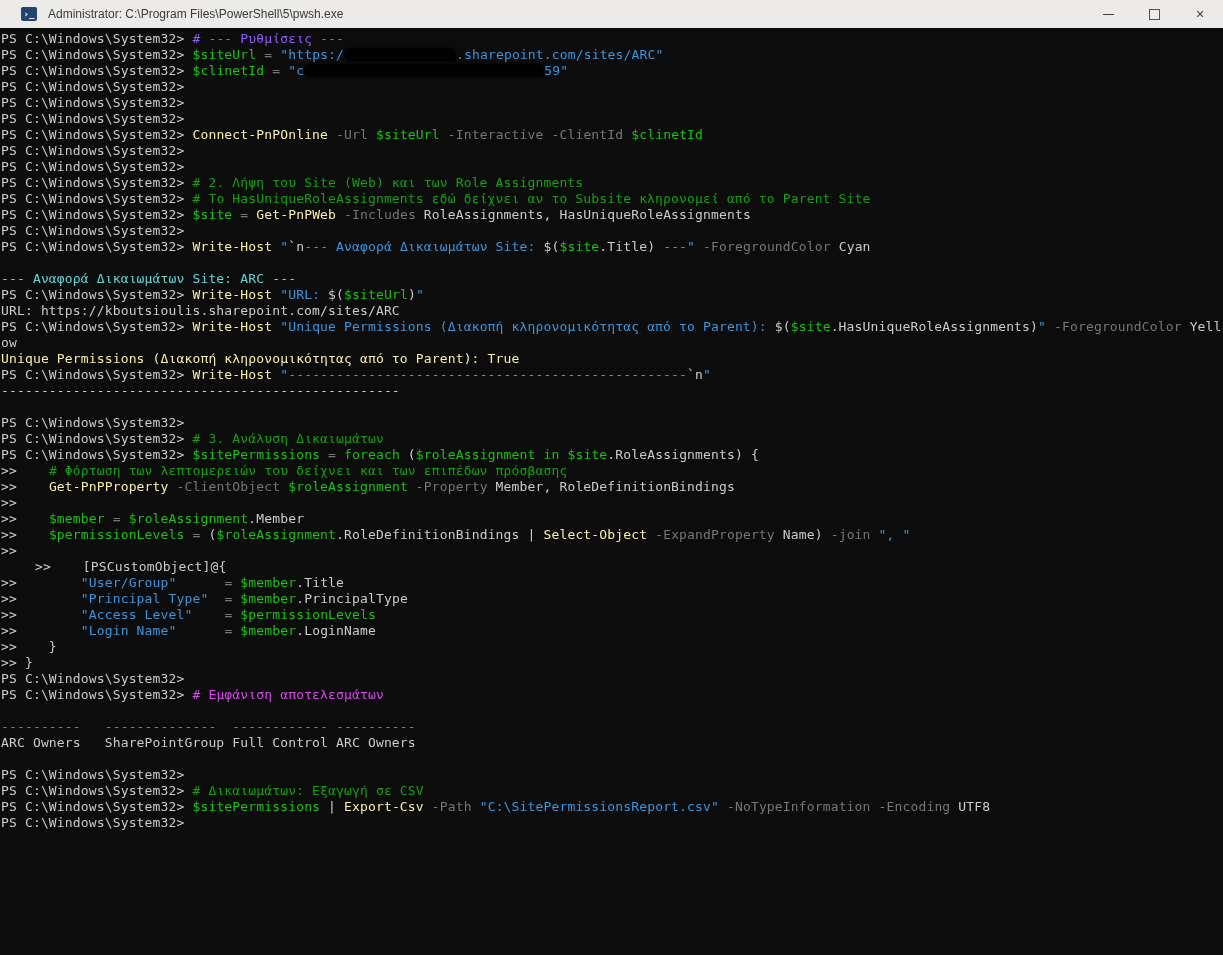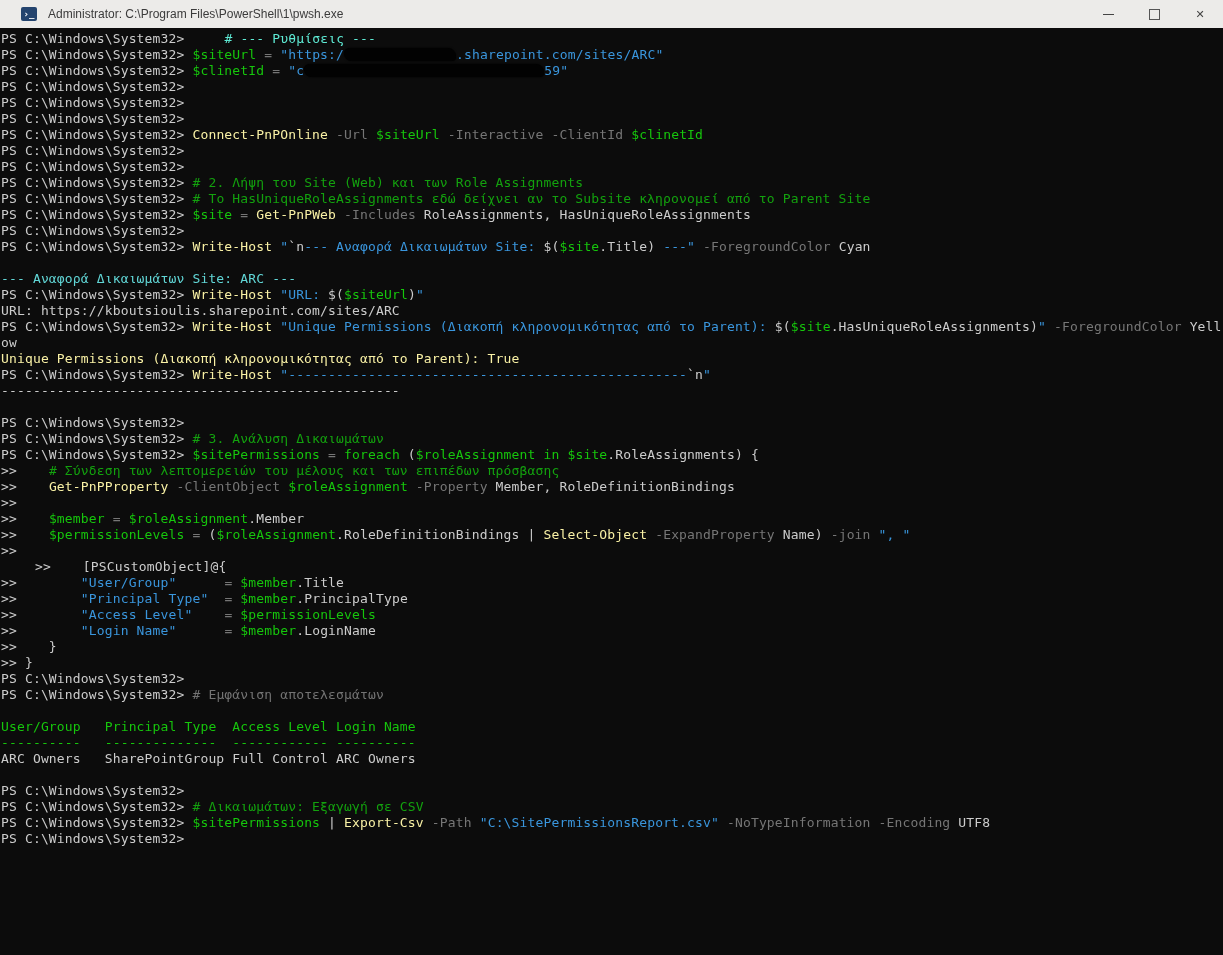--- a/index.html
+++ b/index.html
@@ -36,36 +36,36 @@
     display:inline-block;height:13px;background:#020202;
     border-radius:8px 12px 6px 11px;vertical-align:middle;
     margin-top:-2px;box-shadow:0 0 2px #000;
   }
 </style>
 </head>
 <body>
 
 <div class="titlebar">
   <span class="ps-icon">›_</span>
-  <span class="title-text">Administrator: C:\Program Files\PowerShell\1\pwsh.exe</span>
+  <span class="title-text">Administrator: C:\Program Files\PowerShell\5\pwsh.exe</span>
   <div class="win-controls">
     <div class="winbtn">
       <span class="glyph-min"></span>
     </div>
     <div class="winbtn">
       <span class="glyph-max"></span>
     </div>
     <div class="winbtn">
       <span class="glyph-close">✕</span>
     </div>
   </div>
 </div>
 
 <div class="term">
-    <div class="tl"><span style="color: rgb(204, 204, 204);">PS C:\Windows\System32&gt; </span><span style="color: #5eead4; margin-left: 32px;"># --- Ρυθμίσεις ---</span></div>
+    <div class="tl"><span style="color: rgb(204, 204, 204);">PS C:\Windows\System32&gt; </span><span style="color: #8b5cf6;"># --- Ρυθμίσεις ---</span></div>
     <div class="tl"><span style="color: rgb(204, 204, 204);">PS C:\Windows\System32&gt; </span><span style="color: rgb(22, 198, 12);">$siteUrl</span><span style="color: rgb(204, 204, 204);"> </span><span style="color: rgb(118, 118, 118);">=</span><span style="color: rgb(204, 204, 204);"> </span><span style="color: rgb(58, 150, 221);">"https:/</span><span class="redact" style="width: 112px;"></span><span style="color: rgb(58, 150, 221);">.sharepoint.com/sites/ARC"</span></div>
     <div class="tl"><span style="color: rgb(204, 204, 204);">PS C:\Windows\System32&gt; </span><span style="color: rgb(22, 198, 12);">$clinetId</span><span style="color: rgb(204, 204, 204);"> </span><span style="color: rgb(118, 118, 118);">=</span><span style="color: rgb(204, 204, 204);"> </span><span style="color: rgb(58, 150, 221);">"c</span><span class="redact" style="width: 240px;"></span><span style="color: rgb(58, 150, 221);">59"</span></div>
     <div class="tl"><span style="color: rgb(204, 204, 204);">PS C:\Windows\System32&gt;</span></div>
     <div class="tl"><span style="color: rgb(204, 204, 204);">PS C:\Windows\System32&gt;</span></div>
     <div class="tl"><span style="color: rgb(204, 204, 204);">PS C:\Windows\System32&gt;</span></div>
     <div class="tl"><span style="color: rgb(204, 204, 204);">PS C:\Windows\System32&gt; </span><span style="color: rgb(249, 241, 165);">Connect-PnPOnline</span><span style="color: rgb(204, 204, 204);"> </span><span style="color: rgb(118, 118, 118);">-Url</span><span style="color: rgb(204, 204, 204);"> </span><span style="color: rgb(22, 198, 12);">$siteUrl</span><span style="color: rgb(204, 204, 204);"> </span><span style="color: rgb(118, 118, 118);">-Interactive</span><span style="color: rgb(204, 204, 204);"> </span><span style="color: rgb(118, 118, 118);">-ClientId</span><span style="color: rgb(204, 204, 204);"> </span><span style="color: rgb(22, 198, 12);">$clinetId</span></div>
     <div class="tl"><span style="color: rgb(204, 204, 204);">PS C:\Windows\System32&gt;</span></div>
     <div class="tl"><span style="color: rgb(204, 204, 204);">PS C:\Windows\System32&gt;</span></div>
     <div class="tl"><span style="color: rgb(204, 204, 204);">PS C:\Windows\System32&gt; </span><span style="color: rgb(19, 161, 14);"># 2. Λήψη του Site (Web) και των Role Assignments</span></div>
     <div class="tl"><span style="color: rgb(204, 204, 204);">PS C:\Windows\System32&gt; </span><span style="color: rgb(19, 161, 14);"># Το HasUniqueRoleAssignments εδώ δείχνει αν το Subsite κληρονομεί από το Parent Site</span></div>
@@ -78,37 +78,36 @@
     <div class="tl"><span style="color: rgb(204, 204, 204);">URL: https://kboutsioulis.sharepoint.com/sites/ARC</span></div>
     <div class="tl"><span style="color: rgb(204, 204, 204);">PS C:\Windows\System32&gt; </span><span style="color: rgb(249, 241, 165);">Write-Host</span><span style="color: rgb(204, 204, 204);"> </span><span style="color: rgb(58, 150, 221);">"Unique Permissions (Διακοπή κληρονομικότητας από το Parent): </span><span style="color: rgb(204, 204, 204);">$(</span><span style="color: rgb(22, 198, 12);">$site</span><span style="color: rgb(204, 204, 204);">.HasUniqueRoleAssignments)</span><span style="color: rgb(58, 150, 221);">"</span><span style="color: rgb(204, 204, 204);"> </span><span style="color: rgb(118, 118, 118);">-ForegroundColor</span><span style="color: rgb(204, 204, 204);"> Yell</span></div>
     <div class="tl"><span style="color: rgb(204, 204, 204);">ow</span></div>
     <div class="tl"><span style="color: rgb(249, 241, 165);">Unique Permissions (Διακοπή κληρονομικότητας από το Parent): True</span></div>
     <div class="tl"><span style="color: rgb(204, 204, 204);">PS C:\Windows\System32&gt; </span><span style="color: rgb(249, 241, 165);">Write-Host</span><span style="color: rgb(204, 204, 204);"> </span><span style="color: rgb(58, 150, 221);">"--------------------------------------------------</span><span style="color: rgb(204, 204, 204);">`n</span><span style="color: rgb(58, 150, 221);">"</span></div>
     <div class="tl"><span style="color: rgb(204, 204, 204);">--------------------------------------------------</span></div>
     <div class="tl"></div>
     <div class="tl"><span style="color: rgb(204, 204, 204);">PS C:\Windows\System32&gt;</span></div>
     <div class="tl"><span style="color: rgb(204, 204, 204);">PS C:\Windows\System32&gt; </span><span style="color: rgb(19, 161, 14);"># 3. Ανάλυση Δικαιωμάτων</span></div>
     <div class="tl"><span style="color: rgb(204, 204, 204);">PS C:\Windows\System32&gt; </span><span style="color: rgb(22, 198, 12);">$sitePermissions</span><span style="color: rgb(204, 204, 204);"> </span><span style="color: rgb(118, 118, 118);">=</span><span style="color: rgb(204, 204, 204);"> </span><span style="color: rgb(22, 198, 12);">foreach</span><span style="color: rgb(204, 204, 204);"> (</span><span style="color: rgb(22, 198, 12);">$roleAssignment</span><span style="color: rgb(204, 204, 204);"> </span><span style="color: rgb(22, 198, 12);">in</span><span style="color: rgb(204, 204, 204);"> </span><span style="color: rgb(22, 198, 12);">$site</span><span style="color: rgb(204, 204, 204);">.RoleAssignments) {</span></div>
-    <div class="tl"><span style="color: rgb(204, 204, 204);">&gt;&gt;    </span><span style="color: rgb(19, 161, 14);"># Σύνδεση των λεπτομερειών του μέλους και των επιπέδων πρόσβασης</span></div>
+    <div class="tl"><span style="color: rgb(204, 204, 204);">&gt;&gt;    </span><span style="color: rgb(19, 161, 14);"># Φόρτωση των λεπτομερειών του δείχνει και των επιπέδων πρόσβασης</span></div>
     <div class="tl"><span style="color: rgb(204, 204, 204);">&gt;&gt;    </span><span style="color: rgb(249, 241, 165);">Get-PnPProperty</span><span style="color: rgb(204, 204, 204);"> </span><span style="color: rgb(118, 118, 118);">-ClientObject</span><span style="color: rgb(204, 204, 204);"> </span><span style="color: rgb(22, 198, 12);">$roleAssignment</span><span style="color: rgb(204, 204, 204);"> </span><span style="color: rgb(118, 118, 118);">-Property</span><span style="color: rgb(204, 204, 204);"> Member, RoleDefinitionBindings</span></div>
     <div class="tl"><span style="color: rgb(204, 204, 204);">&gt;&gt;</span></div>
     <div class="tl"><span style="color: rgb(204, 204, 204);">&gt;&gt;    </span><span style="color: rgb(22, 198, 12);">$member</span><span style="color: rgb(204, 204, 204);"> </span><span style="color: rgb(118, 118, 118);">=</span><span style="color: rgb(204, 204, 204);"> </span><span style="color: rgb(22, 198, 12);">$roleAssignment</span><span style="color: rgb(204, 204, 204);">.Member</span></div>
     <div class="tl"><span style="color: rgb(204, 204, 204);">&gt;&gt;    </span><span style="color: rgb(22, 198, 12);">$permissionLevels</span><span style="color: rgb(204, 204, 204);"> </span><span style="color: rgb(118, 118, 118);">=</span><span style="color: rgb(204, 204, 204);"> (</span><span style="color: rgb(22, 198, 12);">$roleAssignment</span><span style="color: rgb(204, 204, 204);">.RoleDefinitionBindings | </span><span style="color: rgb(249, 241, 165);">Select-Object</span><span style="color: rgb(204, 204, 204);"> </span><span style="color: rgb(118, 118, 118);">-ExpandProperty</span><span style="color: rgb(204, 204, 204);"> Name) </span><span style="color: rgb(118, 118, 118);">-join</span><span style="color: rgb(204, 204, 204);"> </span><span style="color: rgb(58, 150, 221);">", "</span></div>
     <div class="tl"><span style="color: rgb(204, 204, 204);">&gt;&gt;</span></div>
     <div class="tl"><span style="color: rgb(204, 204, 204); padding-left: 34px;">&gt;&gt;    [PSCustomObject]@{</span></div>
     <div class="tl"><span style="color: rgb(204, 204, 204);">&gt;&gt;        </span><span style="color: rgb(58, 150, 221);">"User/Group"</span><span style="color: rgb(204, 204, 204);">      </span><span style="color: rgb(118, 118, 118);">=</span><span style="color: rgb(204, 204, 204);"> </span><span style="color: rgb(22, 198, 12);">$member</span><span style="color: rgb(204, 204, 204);">.Title</span></div>
     <div class="tl"><span style="color: rgb(204, 204, 204);">&gt;&gt;        </span><span style="color: rgb(58, 150, 221);">"Principal Type"</span><span style="color: rgb(204, 204, 204);">  </span><span style="color: rgb(118, 118, 118);">=</span><span style="color: rgb(204, 204, 204);"> </span><span style="color: rgb(22, 198, 12);">$member</span><span style="color: rgb(204, 204, 204);">.PrincipalType</span></div>
     <div class="tl"><span style="color: rgb(204, 204, 204);">&gt;&gt;        </span><span style="color: rgb(58, 150, 221);">"Access Level"</span><span style="color: rgb(204, 204, 204);">    </span><span style="color: rgb(118, 118, 118);">=</span><span style="color: rgb(204, 204, 204);"> </span><span style="color: rgb(22, 198, 12);">$permissionLevels</span></div>
     <div class="tl"><span style="color: rgb(204, 204, 204);">&gt;&gt;        </span><span style="color: rgb(58, 150, 221);">"Login Name"</span><span style="color: rgb(204, 204, 204);">      </span><span style="color: rgb(118, 118, 118);">=</span><span style="color: rgb(204, 204, 204);"> </span><span style="color: rgb(22, 198, 12);">$member</span><span style="color: rgb(204, 204, 204);">.LoginName</span></div>
     <div class="tl"><span style="color: rgb(204, 204, 204);">&gt;&gt;    }</span></div>
     <div class="tl"><span style="color: rgb(204, 204, 204);">&gt;&gt; }</span></div>
     <div class="tl"><span style="color: rgb(204, 204, 204);">PS C:\Windows\System32&gt;</span></div>
-    <div class="tl"><span style="color: rgb(204, 204, 204);">PS C:\Windows\System32&gt; </span><span style="color: #737373; text-align: center;"># Εμφάνιση αποτελεσμάτων</span></div>
+    <div class="tl"><span style="color: rgb(204, 204, 204);">PS C:\Windows\System32&gt; </span><span style="color: #d946ef; text-align: center;"># Εμφάνιση αποτελεσμάτων</span></div>
     <div class="tl"></div>
-    <div class="tl"><span style="color: rgb(22, 198, 12);">User/Group   Principal Type  Access Level Login Name</span></div>
     <div class="tl"><span style="color: rgb(22, 198, 12);">----------   --------------  ------------ ----------</span></div>
     <div class="tl"><span style="color: rgb(204, 204, 204);">ARC Owners   SharePointGroup Full Control ARC Owners</span></div>
     <div class="tl"></div>
     <div class="tl"><span style="color: rgb(204, 204, 204);">PS C:\Windows\System32&gt;</span></div>
     <div class="tl"><span style="color: rgb(204, 204, 204);">PS C:\Windows\System32&gt; </span><span style="color: rgb(19, 161, 14);"># Δικαιωμάτων: Εξαγωγή σε CSV</span></div>
     <div class="tl"><span style="color: rgb(204, 204, 204);">PS C:\Windows\System32&gt; </span><span style="color: rgb(22, 198, 12);">$sitePermissions</span><span style="color: rgb(204, 204, 204);"> | </span><span style="color: rgb(249, 241, 165);">Export-Csv</span><span style="color: rgb(204, 204, 204);"> </span><span style="color: rgb(118, 118, 118);">-Path</span><span style="color: rgb(204, 204, 204);"> </span><span style="color: rgb(58, 150, 221);">"C:\SitePermissionsReport.csv"</span><span style="color: rgb(204, 204, 204);"> </span><span style="color: rgb(118, 118, 118);">-NoTypeInformation</span><span style="color: rgb(204, 204, 204);"> </span><span style="color: rgb(118, 118, 118);">-Encoding</span><span style="color: rgb(204, 204, 204);"> UTF8</span></div>
     <div class="tl"><span style="color: rgb(204, 204, 204);">PS C:\Windows\System32&gt;</span></div>
   </div>
 
 </body></html>

